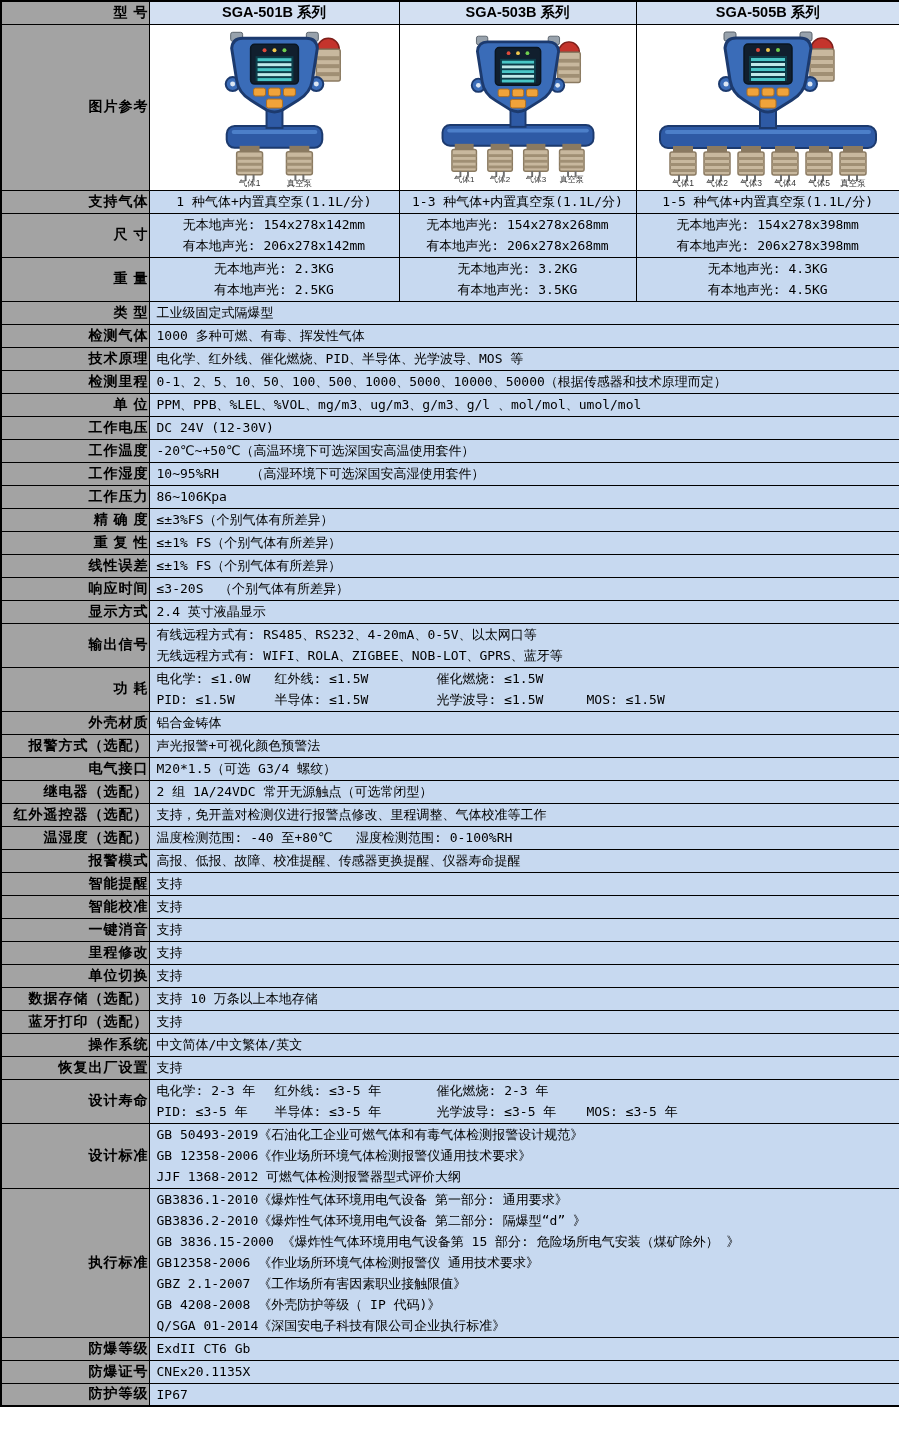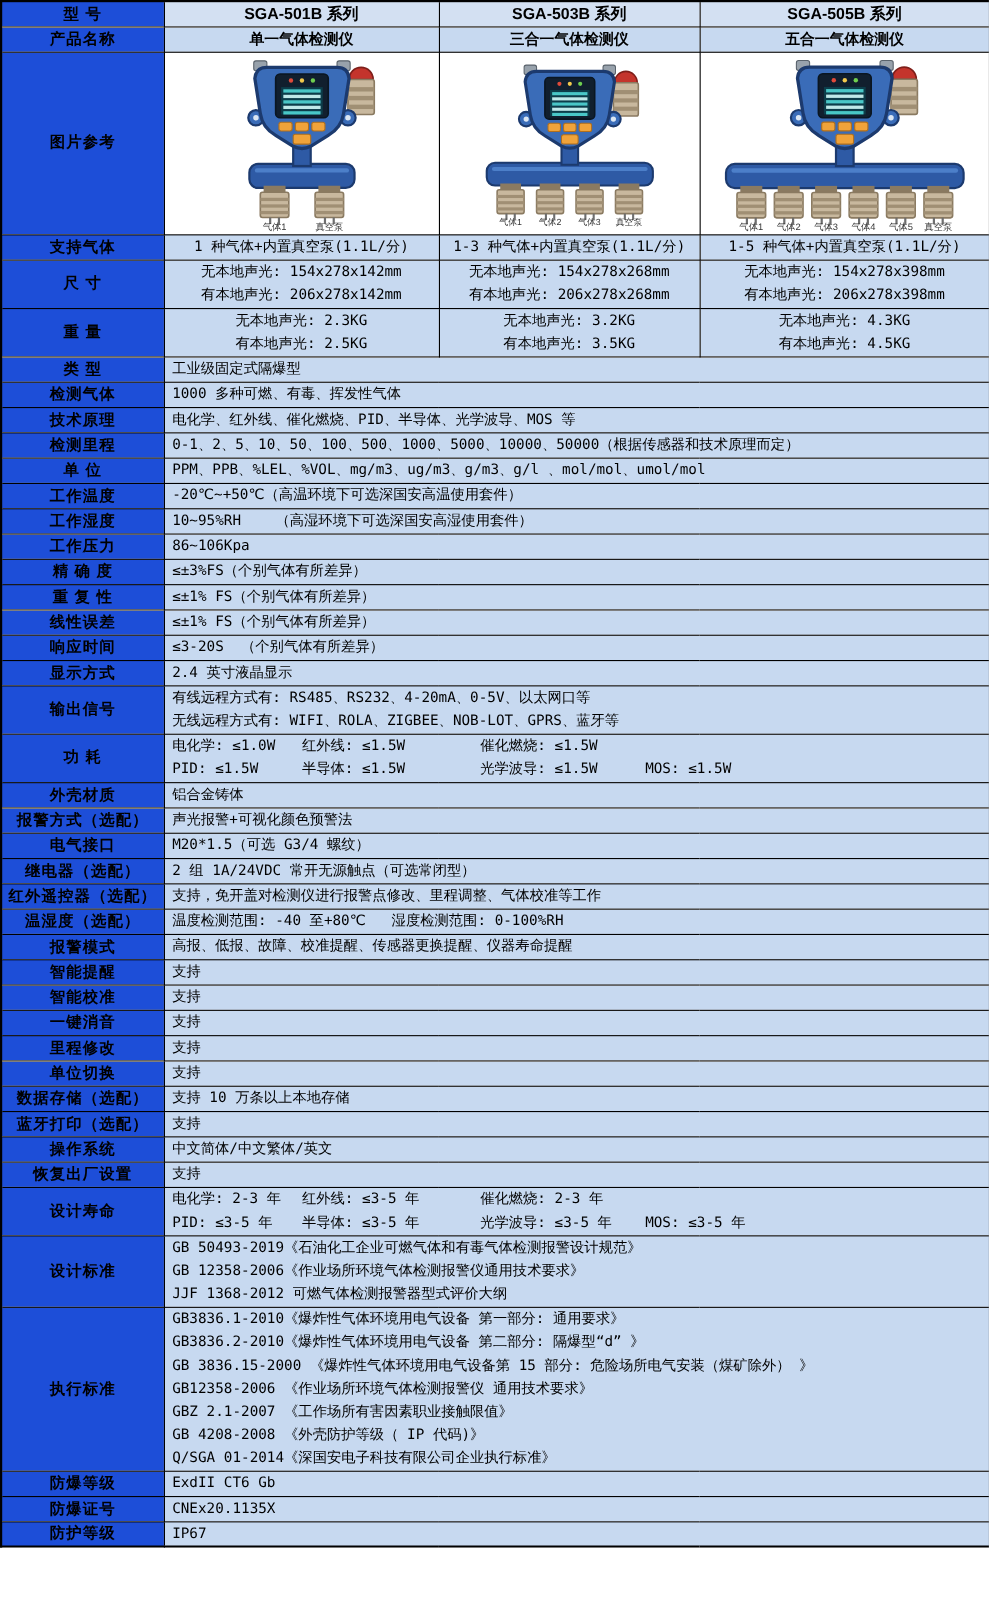--- a/index.html
+++ b/index.html
@@ -1,19 +1,19 @@
 <!DOCTYPE html>
 <html><head>
 <meta charset="utf-8">
 <style>
   html,body{margin:0;padding:0;background:#ffffff;}
   body{width:899px;font-family:"Liberation Sans",sans-serif;color:#000;}
   table.spec{border-collapse:collapse;width:899px;table-layout:fixed;border:2px solid #000;}
   th,td{border:1px solid #000;padding:0;vertical-align:middle;overflow:hidden;}
-  th.rowlabel{background:#1d4ed8;font-weight:bold;font-size:14px;text-align:center;
+  th.rowlabel{background:#a3a3a3;font-weight:bold;font-size:14px;text-align:right;
               font-family:"Liberation Sans",sans-serif;letter-spacing:1px;}
   td.val{background:#c7d9f0;font-size:13px;font-family:"DejaVu Sans Mono","DejaVu Sans",monospace;}
   td.model-cell{background:#d3e0f2;font-weight:bold;font-size:14.5px;text-align:center;
                 font-family:"Liberation Sans",sans-serif;}
   td.product-cell{background:#c7d9f0;font-weight:bold;font-size:13.5px;text-align:center;
                   font-family:"Liberation Sans",sans-serif;}
   td.img-cell{background:#ffffff;text-align:center;vertical-align:middle;}
   td.img-cell svg{max-width:100%;display:inline-block;vertical-align:middle;}
   .line{line-height:21px;padding:0 7px;white-space:pre-wrap;}
   td.center .line{text-align:center;}
@@ -29,26 +29,20 @@
       <col style="width:250px">
       <col style="width:237px">
       <col style="width:264px">
   </colgroup>
   <tbody id="tb">
       <tr style="height: 23px;">
         <th class="rowlabel">型   号</th>
         <td class="model-cell">SGA-501B 系列</td>
         <td class="model-cell">SGA-503B 系列</td>
         <td class="model-cell">SGA-505B 系列</td>
-      </tr>
-      <tr style="height: 23px;">
-        <th class="rowlabel">产品名称</th>
-        <td class="product-cell">单一气体检测仪</td>
-        <td class="product-cell">三合一气体检测仪</td>
-        <td class="product-cell">五合一气体检测仪</td>
       </tr>
       <tr style="height: 166px;">
         <th class="rowlabel">图片参考</th>
         <td class="img-cell"><svg role="img" width="250" height="162" viewBox="0 0 250 162" preserveAspectRatio="xMidYMid meet" xmlns="http://www.w3.org/2000/svg">
             <rect x="77" y="100" width="96" height="22" rx="8" fill="#2e5aa5" stroke="#1c3a6e" stroke-width="2"></rect>
             <rect x="82" y="104" width="86" height="4" rx="2" fill="#4c7fc9"></rect>
             <rect x="117" y="82" width="16" height="20" fill="#2e5aa5" stroke="#1c3a6e" stroke-width="2"></rect>
             <rect x="155" y="24" width="18" height="8" fill="#98a2ac" stroke="#5a636c"></rect>
             <path d="M 168,23 A 11 11 0 0 1 190,23 Z" fill="#c4342c" stroke="#7e1f1a" stroke-width="1.5"></path>
             <rect x="167" y="23" width="24" height="32" rx="2" fill="#c8b89e" stroke="#8a7a61" stroke-width="1.5"></rect>
@@ -334,20 +328,26 @@
           <div class="line">0-1、2、5、10、50、100、500、1000、5000、10000、50000（根据传感器和技术原理而定）</div>
         </td>
       </tr>
       <tr style="height: 23px;">
         <th class="rowlabel">单   位</th>
         <td class="val" colspan="3">
           <div class="line">PPM、PPB、%LEL、%VOL、mg/m3、ug/m3、g/m3、g/l 、mol/mol、umol/mol</div>
         </td>
       </tr>
       <tr style="height: 23px;">
+        <th class="rowlabel">工作电压</th>
+        <td class="val" colspan="3">
+          <div class="line">DC 24V (12-30V)</div>
+        </td>
+      </tr>
+      <tr style="height: 23px;">
         <th class="rowlabel">工作温度</th>
         <td class="val" colspan="3">
           <div class="line">-20℃~+50℃（高温环境下可选深国安高温使用套件）</div>
         </td>
       </tr>
       <tr style="height: 23px;">
         <th class="rowlabel">工作湿度</th>
         <td class="val" colspan="3">
           <div class="line">10~95%RH    （高湿环境下可选深国安高湿使用套件）</div>
         </td>

